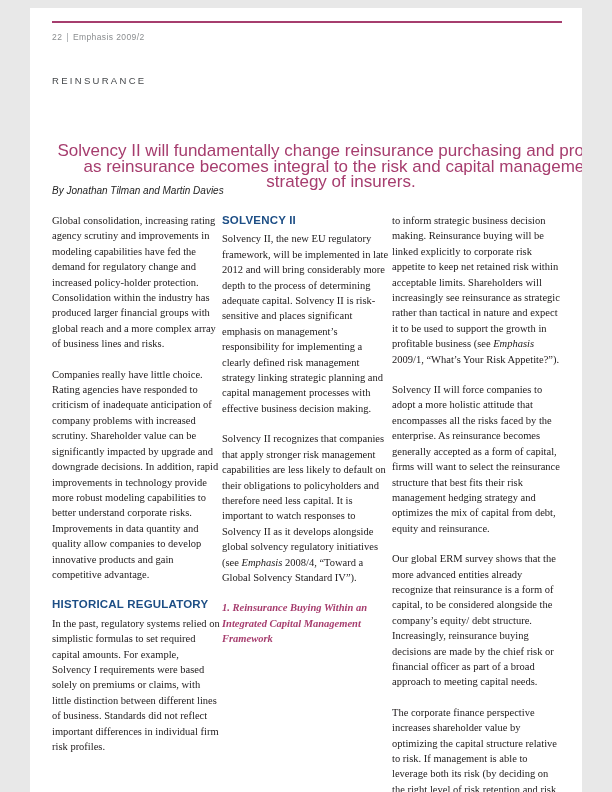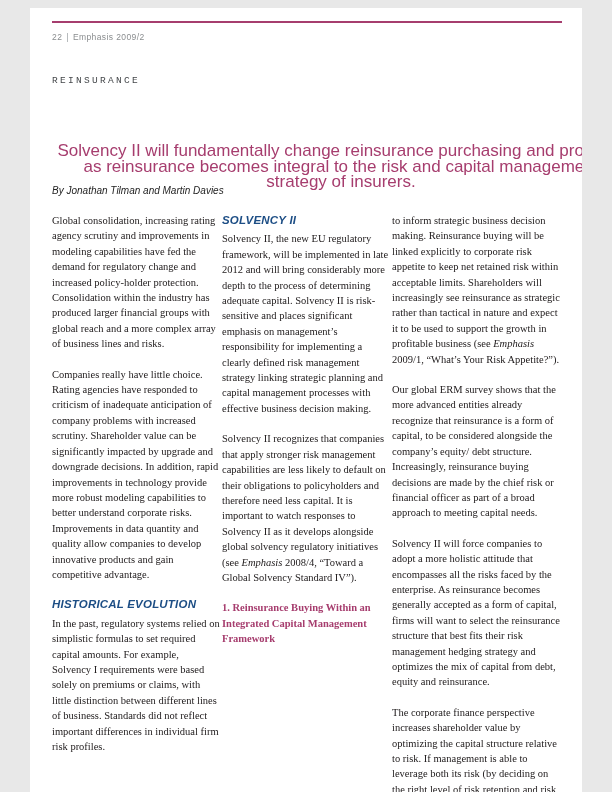--- a/index.html
+++ b/index.html
@@ -9,21 +9,21 @@
     font-family:"Liberation Sans", sans-serif;
   }
   .toprule { position:absolute; left:22px; right:20px; top:13px; height:2px; background:var(--accent_magenta,#a63d6e); }
   .pagehead {
     position:absolute; left:22px; top:24px;
     font-size:8.5px; letter-spacing:.4px; color:#8a8d8f;
   }
   .pagehead .sep { margin:0 4px; color:#9aa0a3; }
   .kicker {
     position:absolute; left:22px; top:67px;
-    font-size:9.5px; letter-spacing:2.3px; color:#45484b;font-family:Liberation Mono, monospace;
+    font-size:9.5px; letter-spacing:2.3px; color:#45484b;
   }
   .title {
     position:absolute; left:21px; top:80px; width:576px;
     font-size:21.5px; line-height:23.5px; letter-spacing:.3px;
     color:var(--accent_blue,#2e74b3); font-weight:normal;
   }
   .standfirst {
     position:absolute; left:22px; top:135px; width:578px;
     font-size:17px; line-height:15.5px; font-weight:500;
     color:var(--accent_magenta,#a63d6e);
@@ -42,25 +42,25 @@
     flex:1; min-width:0;
     font-family:"Liberation Serif", serif;
     font-size:10.5px; line-height:15.4px; color:#242021;
     text-align:left;
   }
   .col p { margin:0 0 15px 0; }
   .col .h2 {
     font-family:"Liberation Sans", sans-serif; font-weight:bold;
     font-size:11.5px; letter-spacing:.2px; color:var(--heading_navy,#1d4e85);
     margin:0 0 3px 0;
-    font-style:italic;
   }
   .col .h3 {
     font-weight:bold; color:var(--accent_magenta,#a63d6e);
     margin:0;
+    font-style:italic;
   }
   .col em { font-style:italic; }
 </style>
 </head>
 <body>
 
 <div class="page" style="--accent_blue: #2e74b3; --heading_navy: #1d4e85; --accent_magenta: #a63d6e;">
   <div class="toprule"></div>
 
   <div class="pagehead">
@@ -71,30 +71,30 @@
 
 
   <div class="standfirst">Solvency II will fundamentally change reinsurance purchasing and products as reinsurance becomes integral to the risk and capital management strategy of insurers.</div>
 
   <div class="byline">By Jonathan Tilman and Martin Davies</div>
 
   <div class="columns">
       <div class="col">
         <p class="p"><span>Global consolidation, increasing rating agency scrutiny and improvements in modeling capabilities have fed the demand for regulatory change and increased policy-holder protection. Consolidation within the industry has produced larger financial groups with global reach and a more complex array of business lines and risks.</span></p>
         <p class="p"><span>Companies really have little choice. Rating agencies have responded to criticism of inadequate anticipation of company problems with increased scrutiny. Shareholder value can be significantly impacted by upgrade and downgrade decisions. In addition, rapid improvements in technology provide more robust modeling capabilities to better understand corporate risks. Improvements in data quantity and quality allow companies to develop innovative products and gain competitive advantage.</span></p>
-        <p class="h2"><span>HISTORICAL EVOLUTION</span></p>
+        <p class="h2"><span>HISTORICAL REGULATORY</span></p>
         <p class="p"><span>In the past, regulatory systems relied on simplistic formulas to set required capital amounts. For example, Solvency I requirements were based solely on premiums or claims, with little distinction between different lines of business. Standards did not reflect important differences in individual firm risk profiles.</span></p>
       </div>
       <div class="col">
         <p class="h2"><span>SOLVENCY II</span></p>
         <p class="p"><span>Solvency II, the new EU regulatory framework, will be implemented in late 2012 and will bring considerably more depth to the process of determining adequate capital. Solvency II is risk-sensitive and places significant emphasis on management’s responsibility for implementing a clearly defined risk management strategy linking strategic planning and capital management processes with effective business decision making.</span></p>
         <p class="p"><span>Solvency II recognizes that companies that apply stronger risk management capabilities are less likely to default on their obligations to policyholders and therefore need less capital. It is important to watch responses to Solvency II as it develops alongside global solvency regulatory initiatives (see </span><em>Emphasis</em><span> 2008/4, “Toward a Global Solvency Standard IV”).</span></p>
         <p class="h3"><span>1. Reinsurance Buying Within an Integrated Capital Management Framework</span></p>
         <p class="p"></p>
       </div>
       <div class="col">
         <p class="p"><span>to inform strategic business decision making. Reinsurance buying will be linked explicitly to corporate risk appetite to keep net retained risk within acceptable limits. Shareholders will increasingly see reinsurance as strategic rather than tactical in nature and expect it to be used to support the growth in profitable business (see </span><em>Emphasis</em><span> 2009/1, “What’s Your Risk Appetite?”).</span></p>
+        <p class="p"><span>Solvency II will force companies to adopt a more holistic attitude that encompasses all the risks faced by the enterprise. As reinsurance becomes generally accepted as a form of capital, firms will want to select the reinsurance structure that best fits their risk management hedging strategy and optimizes the mix of capital from debt, equity and reinsurance.</span></p>
         <p class="p"><span>Our global ERM survey shows that the more advanced entities already recognize that reinsurance is a form of capital, to be considered alongside the company’s equity/ debt structure. Increasingly, reinsurance buying decisions are made by the chief risk or financial officer as part of a broad approach to meeting capital needs.</span></p>
-        <p class="p"><span>Solvency II will force companies to adopt a more holistic attitude that encompasses all the risks faced by the enterprise. As reinsurance becomes generally accepted as a form of capital, firms will want to select the reinsurance structure that best fits their risk management hedging strategy and optimizes the mix of capital from debt, equity and reinsurance.</span></p>
         <p class="p"><span>The corporate finance perspective increases shareholder value by optimizing the capital structure relative to risk. If management is able to leverage both its risk (by deciding on the right level of risk retention and risk transfer) and its capital structure, then it will create additional shareholder value. </span><em>Exhibit 1</em><span> illustrates the relationship between risk and capital structures. Reinsurance is a strategic and integrated part of the capital resources that support the risk portfolio.</span></p>
       </div>
     </div>
 </div>
 
 </body></html>

